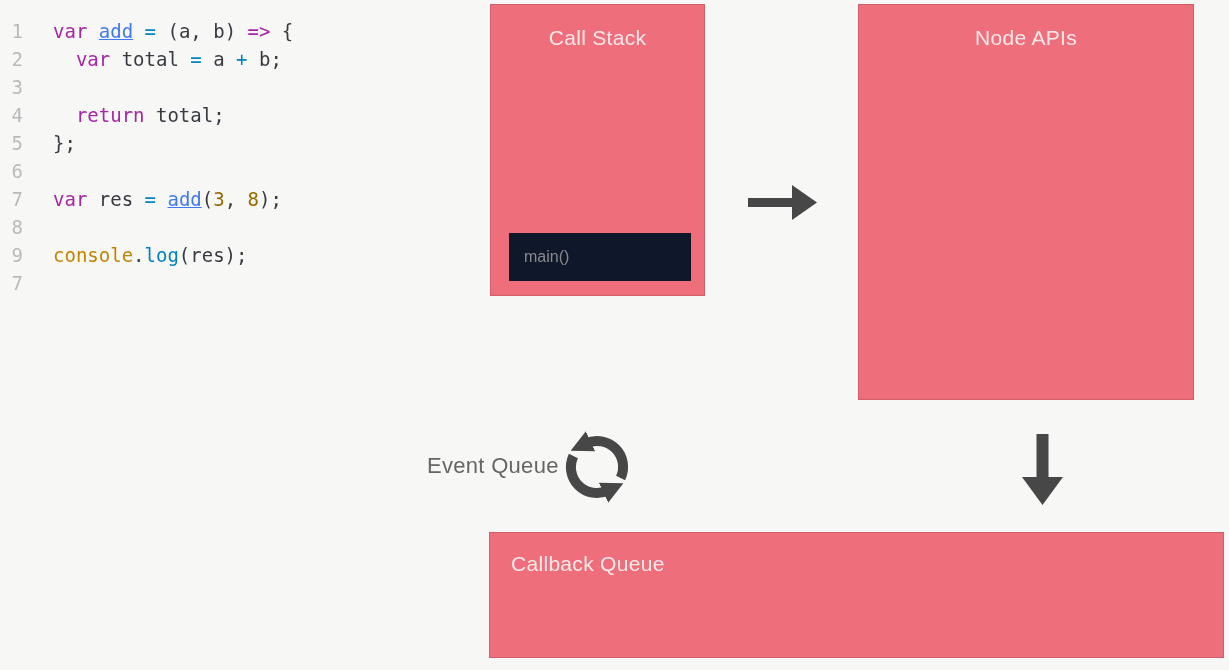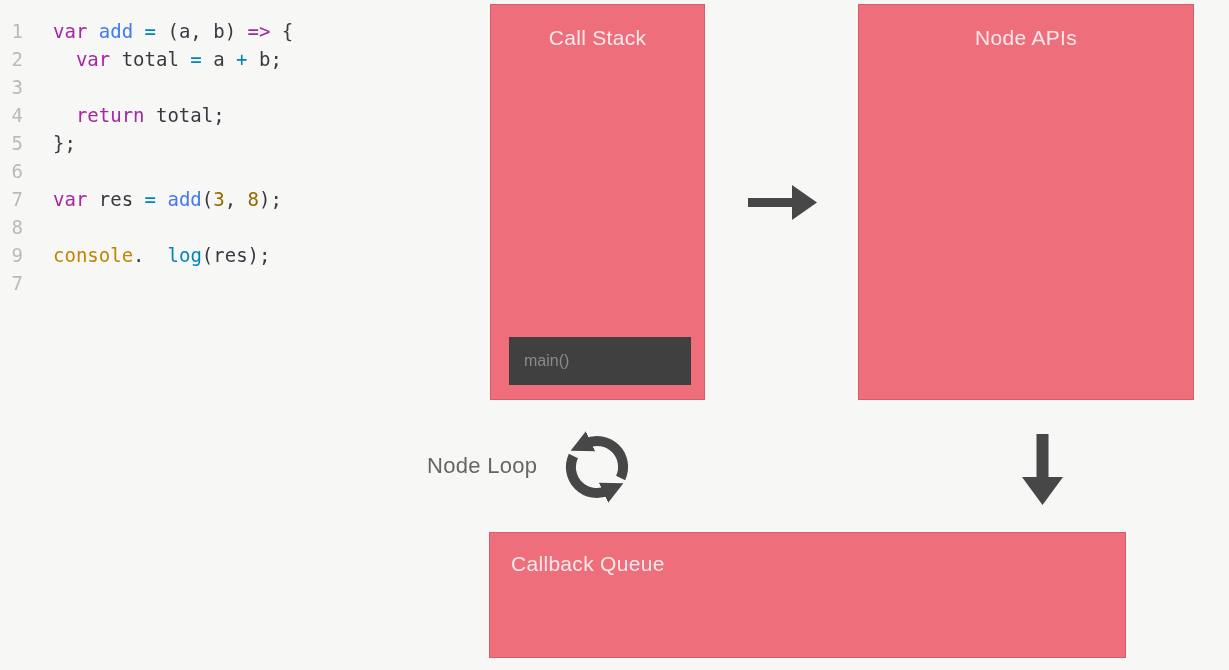--- a/index.html
+++ b/index.html
@@ -31,49 +31,49 @@
   
   .code-panel{
     position:absolute;left:0;top:17px;
     font-family:"DejaVu Sans Mono",monospace;
     font-size:19px;line-height:28px;
   }
   .code-line{display:flex;white-space:pre;}
   .line-num{flex:0 0 23px;min-width:23px;text-align:right;color:var(--line-number);}
   .line-code{padding-left:30px;color:var(--code-plain);}
   .tok-k{color:var(--code-keyword);}
-  .tok-f{color:var(--code-function);}
+  .tok-f{color:var(--code-function);text-decoration:underline;}
   .tok-o{color:var(--code-operator);}
-  .tok-m{color:var(--code-method);margin-left:23px;}
+  .tok-m{color:var(--code-method);}
   .tok-n{color:var(--code-number);}
   .tok-b{color:var(--code-builtin);text-align:center;}
   .tok-p{color:var(--code-plain);margin-top:12px;}
 
   
   .box{
     position:absolute;
     background:var(--box-fill);
     border:1px solid var(--box-border);
     box-sizing:border-box;
   }
   .box-title{
     color:var(--box-title);
     font-size:21px;
     font-weight:400;
     letter-spacing:.3px;
   }
-  .box-call-stack{left:490px;top:4px;width:215px;height:396px;}
+  .box-call-stack{left:490px;top:4px;width:215px;height:292px;}
   .box-node-apis{left:858px;top:4px;width:336px;height:396px;}
-  .box-callback-queue{left:489px;top:532px;width:637px;height:126px;}
+  .box-callback-queue{left:489px;top:532px;width:735px;height:126px;}
   .title-center{text-align:center;padding-top:21px;}
   .title-left{text-align:left;padding:19px 0 0 21px;}
 
   .stack-frame{
     position:absolute;left:18px;bottom:14px;width:182px;height:48px;
-    background:#404040;
+    background:#0f172a;
     display:flex;align-items:center;
     box-sizing:border-box;padding-left:15px;
     color:var(--main-box-text);
     font-size:16px;
   }
 
   
   .svg-abs{position:absolute;display:block;}
   .arrow-right{left:748px;top:185px;}
   .arrow-down{left:1022px;top:434px;}
@@ -114,21 +114,21 @@
 
   <svg class="svg-abs arrow-right" width="69" height="35" viewBox="0 0 69 35">
     <rect class="arrow-fill" x="0" y="13" width="45" height="9"></rect>
     <polygon class="arrow-fill" points="44,0 69,17.5 44,35"></polygon>
   </svg>
 
   <div class="box box-node-apis">
     <div class="box-title title-center">Node APIs</div>
   </div>
 
-  <div class="event-loop-label">Node Loop</div>
+  <div class="event-loop-label">Event Queue</div>
 
   <svg class="svg-abs loop-icon" width="70" height="82" viewBox="0 0 70 82">
     <defs>
       <marker id="loop-arrowhead" markerUnits="userSpaceOnUse" markerWidth="22" markerHeight="22" refX="5" refY="11" orient="auto">
         <polygon class="arrow-fill" points="0,0 22,11 0,22"></polygon>
       </marker>
     </defs>
     <path class="arrow-stroke" stroke-width="10" d="M 58.6 52 A 26 26 0 0 0 24 17.4" marker-end="url(#loop-arrowhead)"></path>
     <path class="arrow-stroke" stroke-width="10" d="M 11.4 30 A 26 26 0 0 0 46 64.6" marker-end="url(#loop-arrowhead)"></path>
   </svg>

